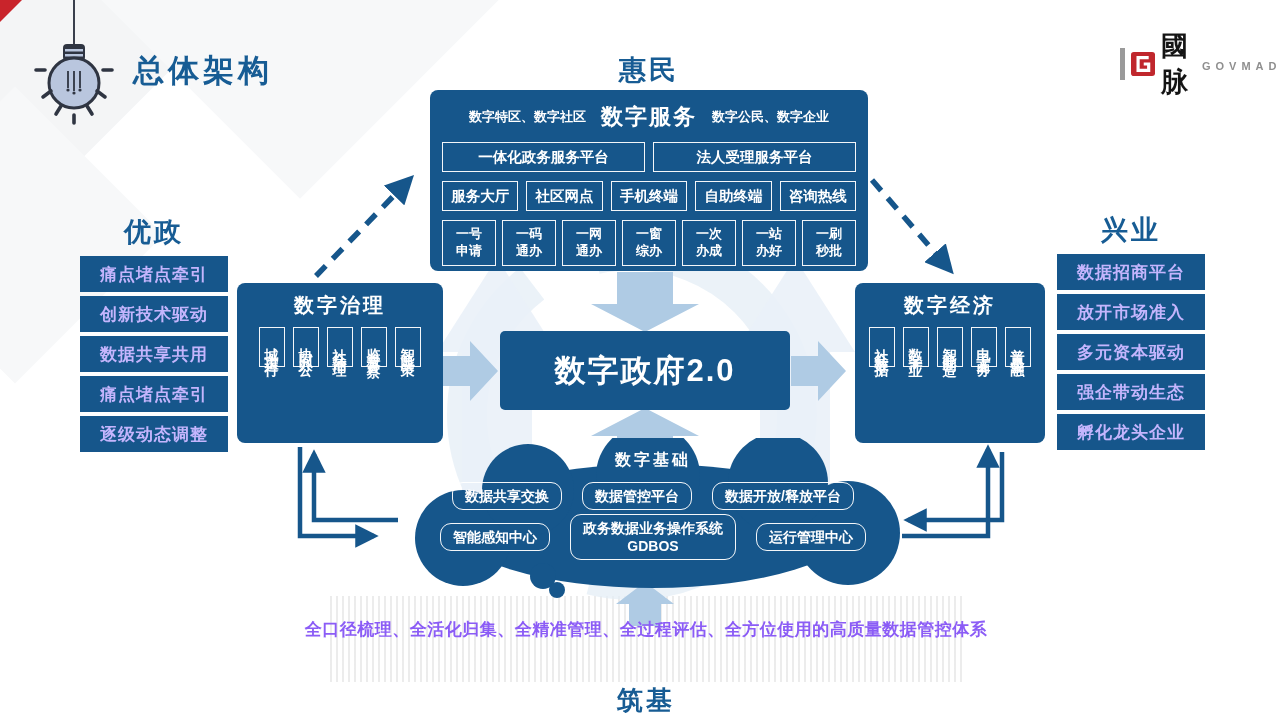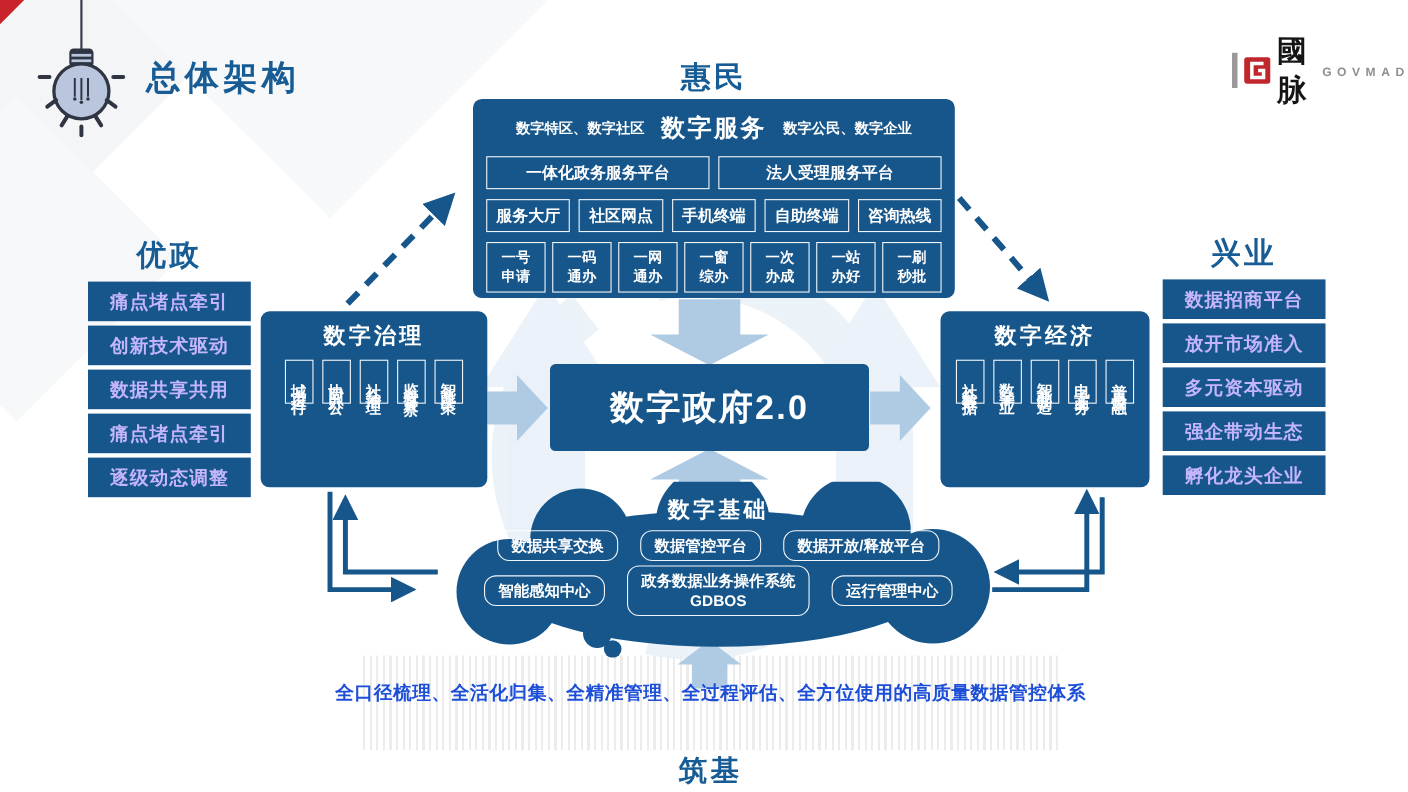--- a/index.html
+++ b/index.html
@@ -57,31 +57,31 @@
         font-size:14px;font-weight:bold;letter-spacing:5px;padding:9px 5px;line-height:1;}
   .gov{left:237px;top:283px;width:206px;height:160px;}
   .eco{left:855px;top:283px;width:190px;height:160px;}
 
   
   .center-box{left:500px;top:331px;width:290px;height:79px;border-radius:5px;
     display:flex;align-items:center;justify-content:center;font-size:31px;font-weight:bold;letter-spacing:2px;}
 
   
   .fnd-title{position:absolute;left:393px;width:520px;top:450px;text-align:center;
-    color:#fff;font-size:20px;font-weight:bold;letter-spacing:3px;}
+    color:#fff;font-size:16px;font-weight:bold;letter-spacing:3px;}
   .fnd-row{position:absolute;left:393px;width:520px;display:flex;justify-content:center;align-items:center;gap:20px;}
   .fnd-r1{top:482px;}
   .fnd-r2{top:514px;}
   .fnd-row .wbox{font-size:14px;padding:4px 12px;white-space:pre-line;line-height:1.3;border-radius:11px;}
 
   
   .stripes{position:absolute;left:330px;top:596px;width:632px;height:86px;
     background:repeating-linear-gradient(90deg,rgba(120,120,120,.14) 0 2px,transparent 2px 6px);}
   .quality-text{position:absolute;left:290px;width:712px;top:618px;text-align:center;
-    font-size:17px;font-weight:600;color:#1d4ed8;letter-spacing:.5px;}
+    font-size:17px;font-weight:600;color:#8b5cf6;letter-spacing:.5px;}
   .badges{position:absolute;left:330px;width:632px;top:648px;display:flex;justify-content:center;gap:27px;}
   .badges .pill{height:31px;padding:0 22px;font-size:16px;letter-spacing:1px;}
 
   svg{position:absolute;left:0;top:0;}
 </style>
 </head>
 <body>
 
 <div class="stage">
 

